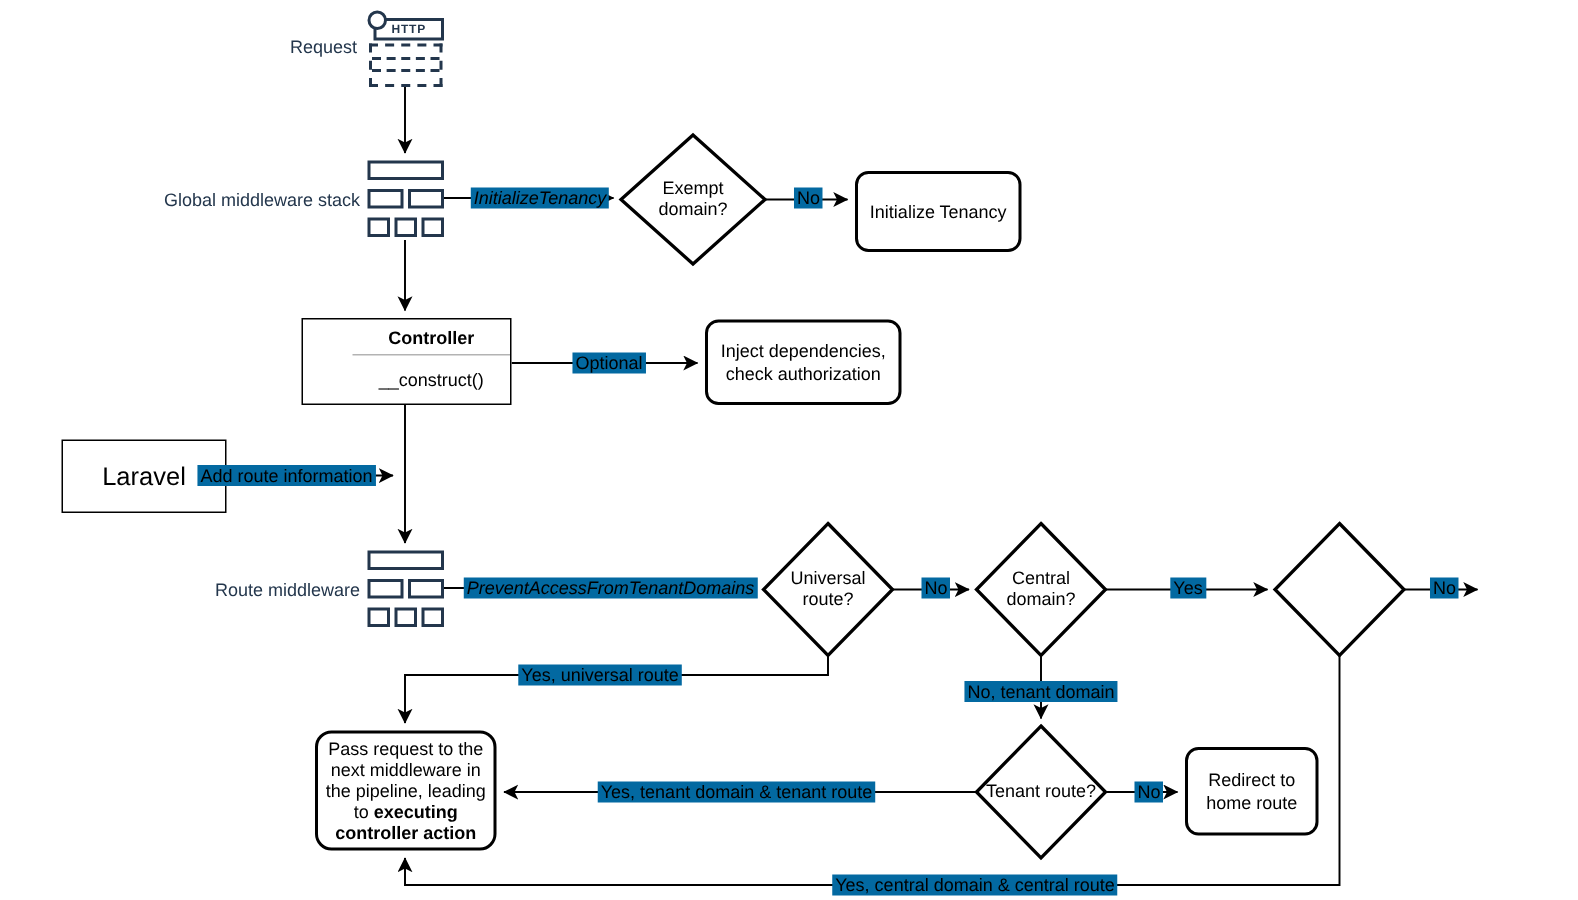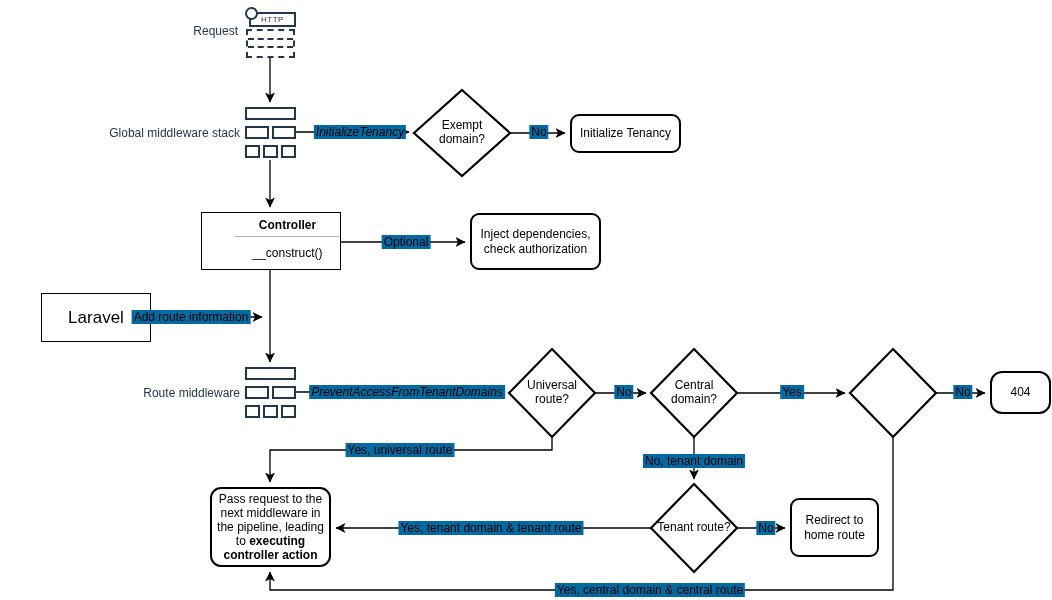--- a/index.html
+++ b/index.html
@@ -97,21 +97,21 @@
     <path class="edge" d="M552,437 V450 H270 V482" marker-end="url(#arrow)"></path>
     <path class="edge" d="M893,437 V590 H270 V572" marker-end="url(#arrow)"></path>
 
     <polygon class="diamond" points="462,90 510,133 462,176 414,133"></polygon>
     <polygon class="diamond" points="552,349 595,393 552,437 509,393"></polygon>
     <polygon class="diamond" points="694,349 737,393 694,437 651,393"></polygon>
     <polygon class="diamond" points="893,349 936,393 893,437 850,393"></polygon>
     <polygon class="diamond" points="694,484 737,528 694,572 651,528"></polygon>
   </svg>
 
-  <div class="icon" style="left:245px; top:7px; width:51px; height:51px;">
+  <div class="icon" style="left:245px; top:7px; width:51px; height:51px;font-weight:bold;">
     <div class="http-rect">HTTP</div>
     <div class="http-circle"></div>
     <div class="dashed-box">
       <div class="dash-row" style="top:7px;"></div>
       <div class="dash-row" style="top:15px;"></div>
     </div>
   </div>
   <div class="shape-label" style="left:96px; top:24px; width:142px;">Request</div>
 
   <div class="icon stack-icon" style="left:245px; top:107px;">
@@ -144,23 +144,22 @@
         <div class="w3"></div>
       </div>
   </div>
   <div class="shape-label" style="left:58px; top:386px; width:182px;">Route middleware</div>
 
   <div class="diamond-text" style="left:420px; top:110px; width:84px; height:46px;">Exempt domain?</div>
   <div class="diamond-text" style="left:515px; top:370px; width:74px; height:46px;">Universal route?</div>
   <div class="diamond-text" style="left:657px; top:370px; width:74px; height:46px;">Central domain?</div>
   <div class="diamond-text" style="left:657px; top:505px; width:74px; height:46px;">Tenant route?</div>
 
-  <div class="node" style="left:570px; top:114px; width:111px; height:39px;">Initialize Tenancy</div>
+  <div class="node" style="left:570px; top:114px; width:111px; height:54px;">Initialize Tenancy</div>
   <div class="node" style="left:470px; top:213px; width:131px; height:57px;text-align:center;">Inject dependencies, check authorization</div>
-  <div class="node" style="left:990px; top:371px; width:61px; height:43px; border-radius:12px;">404</div>
   <div class="node" style="left:790px; top:498px; width:89px; height:59px;">Redirect to home route</div>
   <div class="node" style="left:210px; top:487px; width:121px; height:80px; border-radius:11px; padding:4px;">
     <div>
       <span>Pass request to the next middleware in the pipeline, leading to </span><b>executing controller action</b>
     </div>
   </div>
 
   <div class="uml" style="left:201px; top:212px; width:140px; height:58px;">
     <div class="uml-title">Controller</div>
     <div class="uml-body">__construct()</div>

